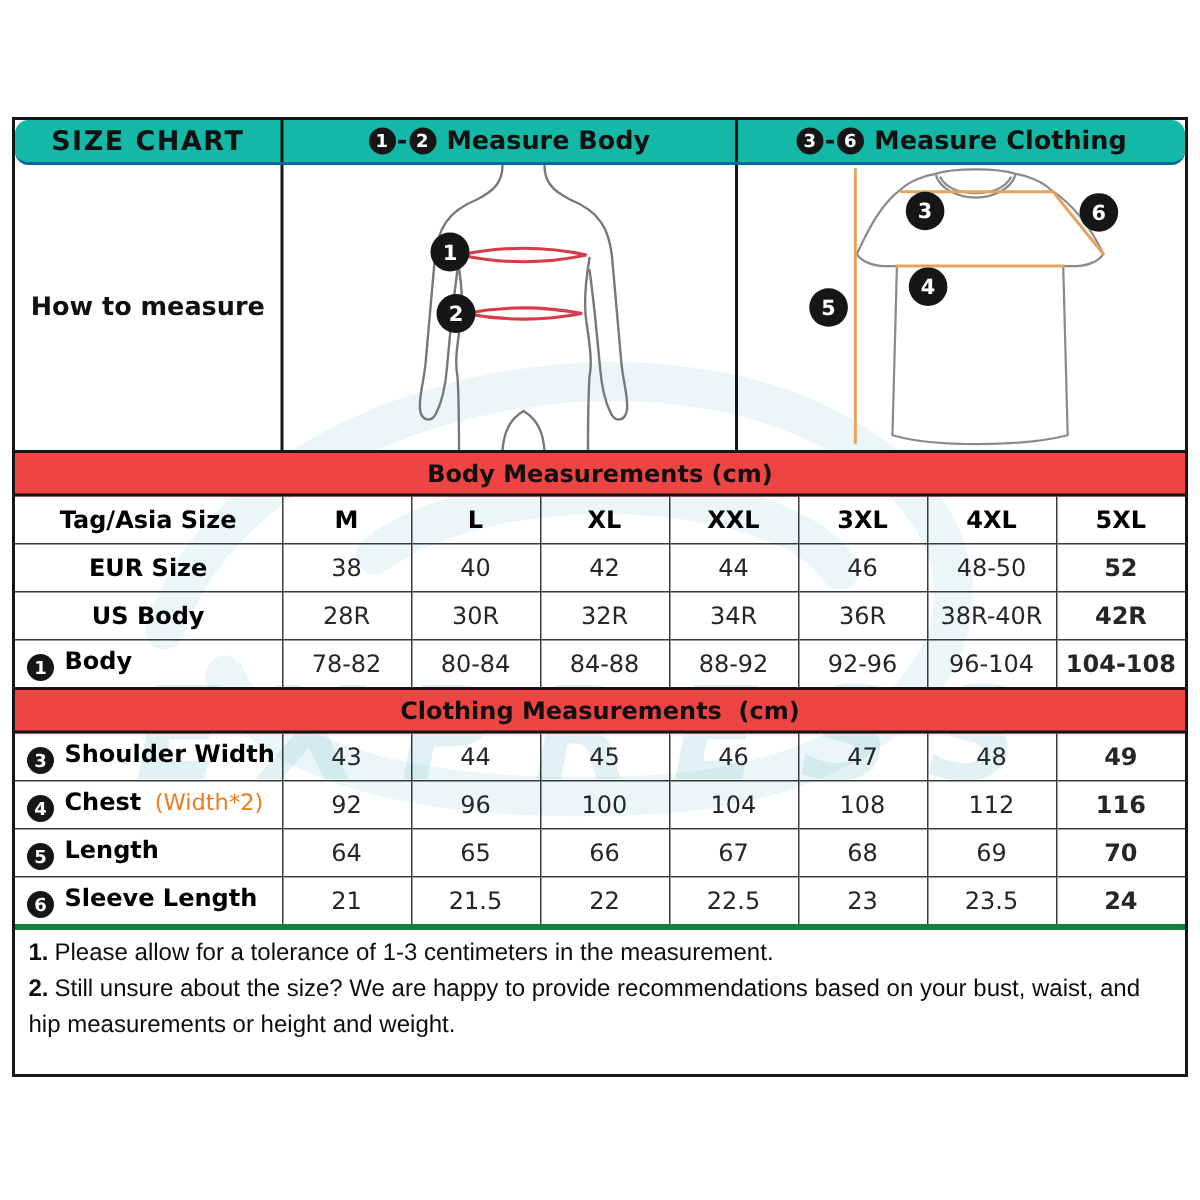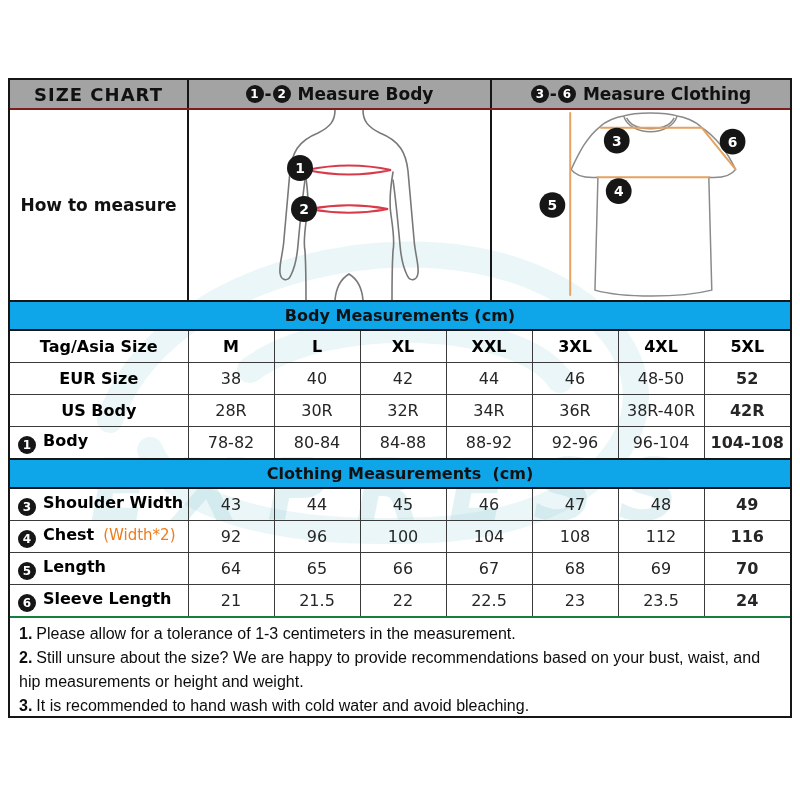--- a/index.html
+++ b/index.html
@@ -8,39 +8,39 @@
   
   .wm{position:absolute;pointer-events:none;z-index:0;}
   .wm-text{left:90px;top:440px;font-size:86px;font-weight:bold;font-style:italic;
            letter-spacing:26px;color:rgba(150,210,214,0.28);}
   .wm-swirl{left:0;top:120px;}
 
   .chart-box{position:absolute;left:8px;top:78px;width:784px;height:640px;
              box-sizing:border-box;border:2px solid #161616;z-index:1;background:transparent;}
 
   
-  .hdr-row{display:flex;height:28px;background:#a3a3a3;border-bottom:2px solid #7f1d1d;}
+  .hdr-row{display:flex;height:28px;background:#14b8a6;border-bottom:2px solid #0369a1;border-radius:9px;}
   .hdr-cell{display:flex;align-items:center;justify-content:center;font-weight:bold;
             font-size:17px;white-space:nowrap;}
   .hdr-first{flex:0 0 177px;border-right:2px solid #161616;font-size:18px;letter-spacing:1px;}
   .hdr-mid{flex:0 0 301px;border-right:2px solid #161616;}
   .hdr-last{flex:1;}
   .range-dash{font-weight:bold;margin:0 1px;}
   .hdr-gap{width:7px;}
 
   
   .measure-row{display:flex;height:190px;border-bottom:2px solid #161616;}
   .measure-label{flex:0 0 177px;border-right:2px solid #161616;display:flex;
                  align-items:center;justify-content:center;font-weight:bold;font-size:17px;}
   .diagram{flex:0 0 301px;border-right:2px solid #161616;position:relative;}
   .diagram.last{flex:1;border-right:none;}
   .diagram svg{display:block;width:100%;height:100%;}
 
   
-  .section-title{height:27px;background:#0ea5e9;display:flex;align-items:center;
+  .section-title{height:27px;background:#ef4444;display:flex;align-items:center;
                  justify-content:center;font-weight:bold;font-size:16px;
                  border-bottom:2px solid #161616;white-space:pre;}
   .section-title.with-top{border-top:2px solid #161616;}
 
   
   table.data{width:100%;border-collapse:collapse;table-layout:fixed;font-size:16px;}
   table.data td{border:1px solid #3a3a3a;height:31px;text-align:center;color:#262626;
                 white-space:nowrap;overflow:hidden;padding:0;}
   table.data td:first-child{border-left:none;}
   table.data td:last-child{border-right:none;font-weight:bold;}
@@ -50,21 +50,21 @@
   table.data td.lbl-left{text-align:left;padding-left:8px;}
   table.data td.bv{font-weight:bold;color:#000;}
 
   .circle-num{display:inline-flex;width:18px;height:18px;border-radius:50%;background:#161616;
               color:#fff;align-items:center;justify-content:center;font-size:12px;
               font-weight:bold;line-height:1;}
   td .circle-num{margin-right:7px;vertical-align:-3px;}
   .suffix-orange{color:#ee7c1b;font-weight:normal;font-size:15px;margin-left:9px;}
 
   
-  .notes{border-top:2px solid #15803d;padding:4px 9px 0 9px;
+  .notes{border-top:4px solid #15803d;padding:4px 9px 0 9px;
          font-family:"Liberation Sans",sans-serif;font-size:16px;line-height:24px;color:#0d0d0d;}
   .note-line b{margin-right:4px;}
 </style>
 </head>
 <body>
 
 <div class="page">
 
   <div class="wm wm-swirl">
     <svg width="800" height="520" viewBox="0 0 800 520">
@@ -264,17 +264,16 @@
             <td>23</td>
             <td>23.5</td>
             <td>24</td>
           </tr>
         </tbody>
     </table>
 
     <div class="notes" id="notes">
         <div class="note-line"><b>1.</b>Please allow for a tolerance of 1-3 centimeters in the measurement.</div>
         <div class="note-line"><b>2.</b>Still unsure about the size? We are happy to provide recommendations based on your bust, waist, and hip measurements or height and weight.</div>
-        <div class="note-line"><b>3.</b>It is recommended to hand wash with cold water and avoid bleaching.</div>
       </div>
 
   </div>
 </div>
 
 </body></html>

